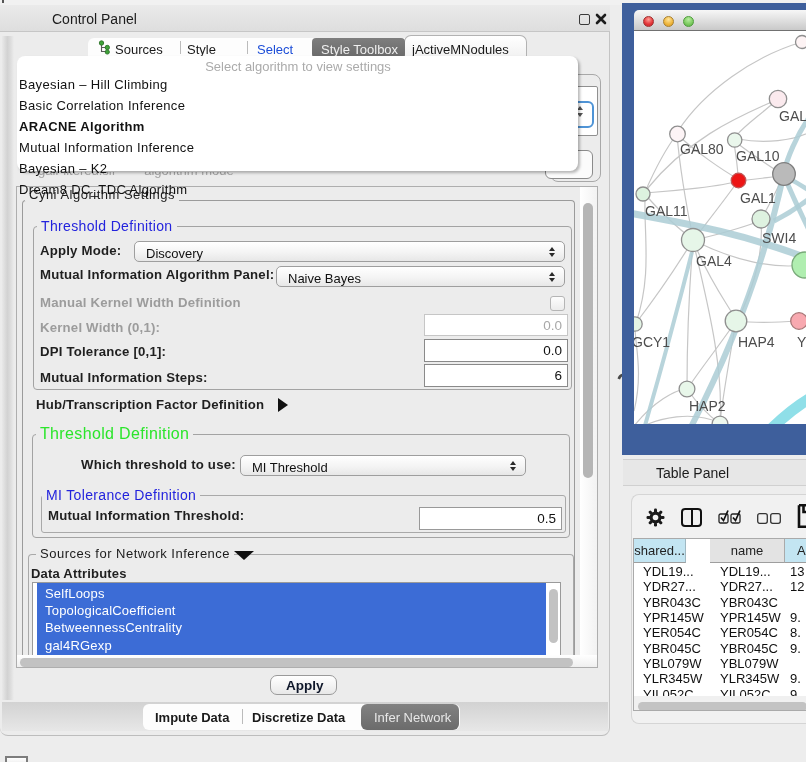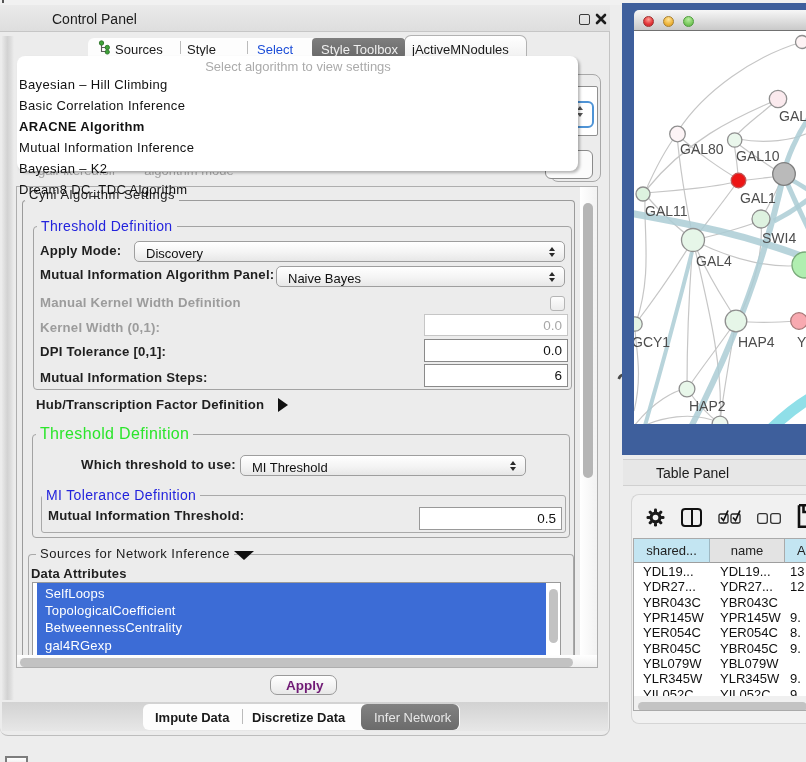--- a/index.html
+++ b/index.html
@@ -130,21 +130,21 @@
 <div class="abs" style="left:234px;top:551px;width:0;height:0;border-left:10.5px solid transparent;border-right:10.5px solid transparent;border-top:9px solid #111;"></div>
 <div class="lbl abs" style="left:31px;top:566px;font-size:13px;">Data Attributes</div>
 
 <div class="abs" style="left:32px;top:582px;width:529px;height:73px;background:#fff;border:1px solid #9a9a9a;border-bottom:none;box-sizing:border-box;"></div>
 <div class="abs" style="left:37px;top:583px;width:509px;height:72px;background:#3c6cd6;"></div>
 <div class="abs" style="left:45px;top:585px;font-size:13px;letter-spacing:0.2px;color:#fff;line-height:17.2px;">SelfLoops<br>TopologicalCoefficient<br>BetweennessCentrality<br>gal4RGexp</div>
 <div class="abs" style="left:549px;top:589px;width:9px;height:54px;background:#c2c2c2;border-radius:4.5px;"></div>
 
 <div class="abs" style="left:270px;top:675px;width:67px;height:20px;border:1px solid #9a9a9a;border-radius:7px;
      background:linear-gradient(180deg,#ffffff,#e8e8e8);box-sizing:border-box;"></div>
-<div class="abs" style="left:286px;top:678px;font-size:13.5px;font-weight:bold;color:#701a75;">Apply</div>
+<div class="abs" style="left:286px;top:678px;font-size:13.5px;font-weight:bold;color:#0f172a;">Apply</div>
 
 <div class="abs" style="left:2px;top:702px;width:606px;height:29px;background:linear-gradient(180deg,#d2d2d2,#e7e7e7);"></div>
 <div class="abs" style="left:143px;top:704px;width:317px;height:26px;background:#fdfdfd;border-radius:6px;"></div>
 <div class="abs" style="left:155px;top:710px;font-size:13px;font-weight:bold;color:#1a1a1a;">Impute Data</div>
 <div class="abs" style="left:242px;top:709px;width:1px;height:15px;background:#bbbbbb;"></div>
 <div class="abs" style="left:252px;top:710px;font-size:13px;font-weight:bold;color:#1a1a1a;">Discretize Data</div>
 <div class="abs" style="left:361px;top:704px;width:98px;height:26px;border-radius:6px;background:linear-gradient(180deg,#828282,#6b6b6b);"></div>
 <div class="abs" style="left:374px;top:710px;font-size:13px;color:#e8e8e8;">Infer Network</div>
 
 <div class="abs" style="left:5px;top:756px;width:19px;height:10px;border:2px solid #7d7d7d;background:linear-gradient(180deg,#fff,#e0e0e0);"></div>
@@ -268,21 +268,21 @@
 </svg>
 <svg class="abs" style="left:757px;top:513px;" width="24" height="12" viewBox="0 0 24 12">
   <rect x="0.7" y="0.7" width="9.6" height="9.6" rx="2" fill="none" stroke="#333" stroke-width="1.3"></rect>
   <rect x="13.7" y="0.7" width="9.6" height="9.6" rx="2" fill="none" stroke="#333" stroke-width="1.3"></rect>
 </svg>
 <svg class="abs" style="left:797px;top:503px;" width="9" height="26" viewBox="0 0 9 26">
   <path d="M2 2.2 L10 2.2 M2 2.2 L2 23.8 L9 23.8 M6.5 2 L6.5 9 L9 9" stroke="#111" stroke-width="2.6" fill="none"></path>
 </svg>
 
 <div class="abs" style="left:633px;top:538px;width:173px;height:173px;background:#fff;border:1px solid #aaa;border-right:none;box-sizing:border-box;overflow:hidden;">
-  <div style="position:absolute;left:0;top:0;width:76px;height:24px;background:#c3e5f2;border-right:1px solid #9fb8c2;border-bottom:1px solid #9e9e9e;box-sizing:border-box;
+  <div style="position:absolute;left:0;top:0;width:52px;height:24px;background:#c3e5f2;border-right:1px solid #9fb8c2;border-bottom:1px solid #9e9e9e;box-sizing:border-box;
        font-size:13px;color:#222;text-align:center;line-height:23px;">shared...</div>
   <div style="position:absolute;left:76px;top:0;width:75px;height:24px;background:#e3e3e3;border-right:1px solid #aaa;border-bottom:1px solid #9e9e9e;box-sizing:border-box;
        font-size:13px;color:#222;text-align:center;line-height:23px;">name</div>
   <div style="position:absolute;left:151px;top:0;width:22px;height:24px;background:#c3e5f2;border-bottom:1px solid #9e9e9e;box-sizing:border-box;
        font-size:13px;color:#222;padding-left:12px;line-height:23px;">A</div>
   <div style="position:absolute;left:9px;top:25px;font-size:13px;color:#111;line-height:15.35px;white-space:pre;">YDL19...
 YDR27...
 YBR043C
 YPR145W
 YER054C

